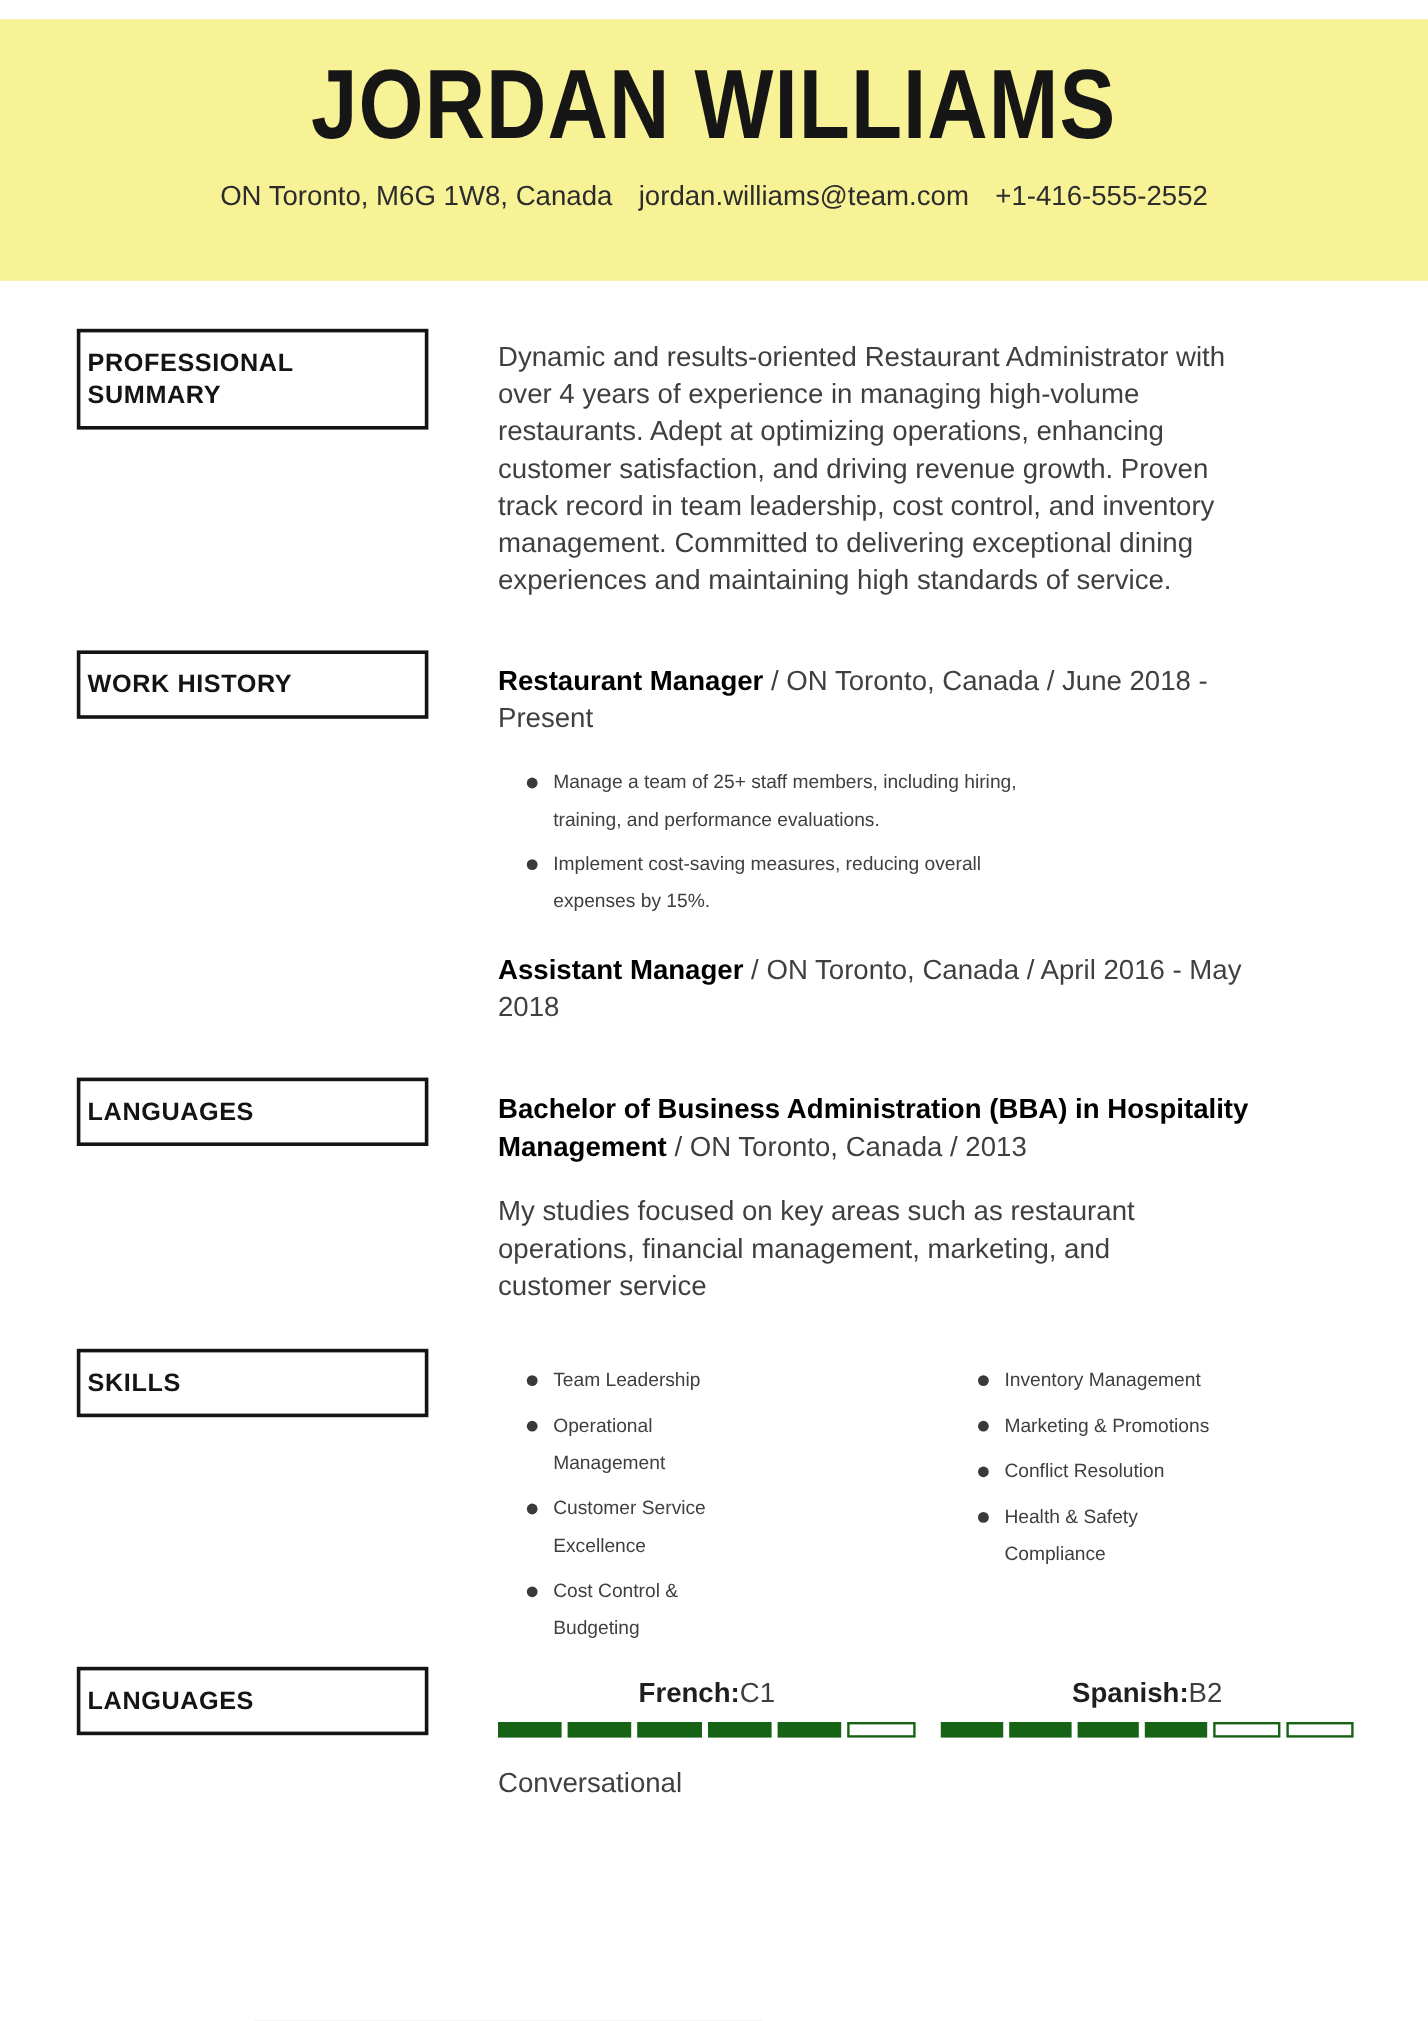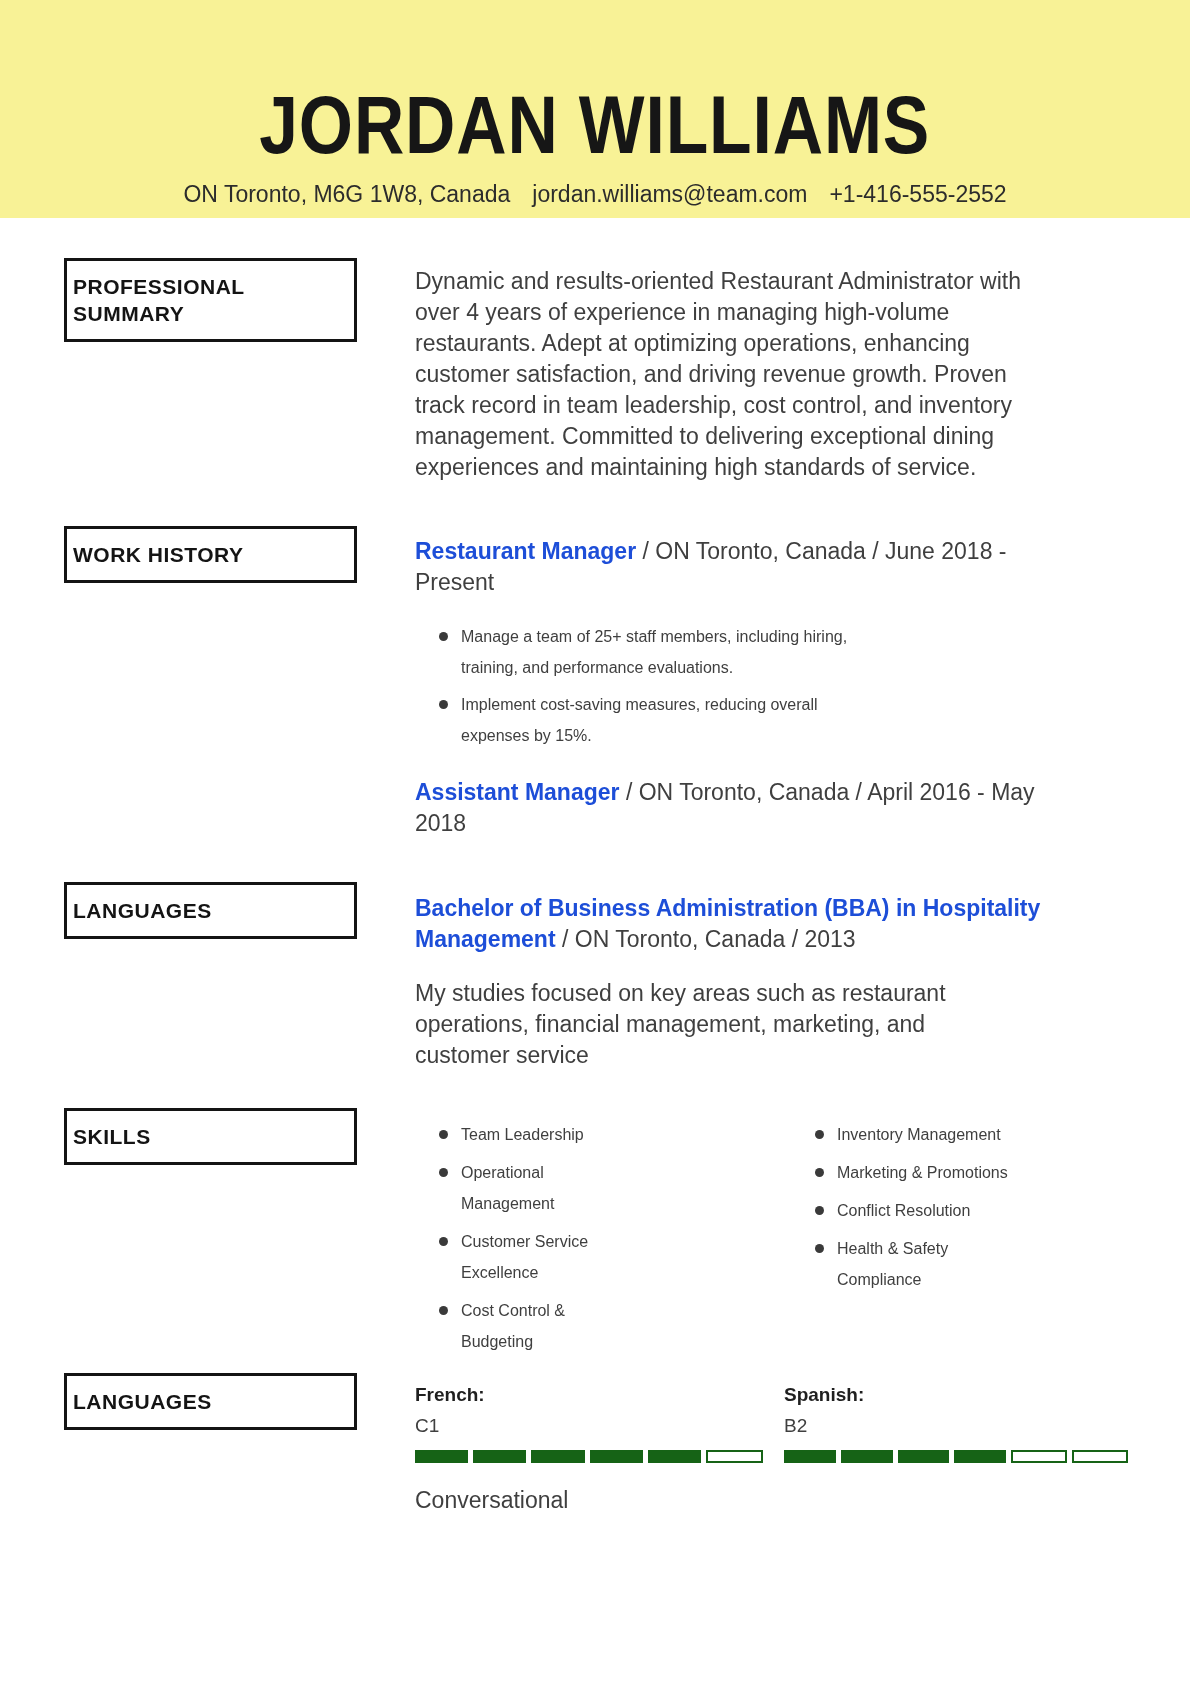--- a/index.html
+++ b/index.html
@@ -12,21 +12,21 @@
     color:var(--body,#3f3f3f);
     overflow:hidden;
   }
   
   .header{
     height:218px;
     background:var(--header-bg,#F8F296);
     text-align:center;
   }
   .name-line{
-    margin:0;padding-top:80px;height:90px;line-height:90px;
+    margin:16px;padding-top:27px;height:90px;line-height:90px;
   }
   .name-inner{
     display:inline-block;
     font-size:82px;font-weight:bold;color:#161616;
     letter-spacing:1px;
     transform:scaleX(0.85);
     transform-origin:50% 50%;
     white-space:nowrap;
   }
   .contact-line{
@@ -50,21 +50,21 @@
   .sec-summary{margin-top:40px;}
   .sec-work{margin-top:20px;}
   .sec-education{margin-top:20px;}
   .sec-skills{margin-top:14px;}
   .sec-languages{margin-top:16px;}
 
   .body-text{font-size:23px;line-height:31px;white-space:pre-line;}
   .summary-text{margin-top:8px;}
 
   .job-heading{margin-top:10px;font-size:23px;line-height:31px;white-space:pre-line;}
-  .job-heading .bold, .edu-heading .bold{font-weight:bold;color:#1d4ed8;}
+  .job-heading .bold, .edu-heading .bold{font-weight:bold;color:#000000;}
   .job-heading.second{margin-top:26px;}
 
   ul.dotted{list-style:none;margin:8px 0 0 0;padding:0;}
   ul.dotted li{
     position:relative;padding-left:46px;
     font-size:16px;line-height:31px;white-space:pre-line;
   }
   ul.dotted li + li{margin-top:6px;}
   ul.dotted li::before{
     content:"";position:absolute;left:24px;top:11px;
@@ -80,22 +80,22 @@
   .skills-col2{width:337px;flex:none;}
   .skills-cols ul.dotted{margin-top:0;}
 
   
   .lang-primary{margin-top:13px;font-size:23px;line-height:31px;}
   .lang-primary .bold{font-weight:bold;color:#1f1f1f;}
   .lang-cols{display:flex;justify-content:space-between;margin-top:6px;}
   .lang-col-french{width:348px;flex:none;}
   .lang-col-spanish{width:344px;flex:none;}
   .lang-name-row{
-    display:flex;justify-content:flex-start;align-items:baseline;
-    font-size:19px;line-height:31px;flex-direction:column;
+    display:flex;justify-content:center;align-items:baseline;
+    font-size:23px;line-height:31px;
   }
   .lang-name-row .bold{font-weight:bold;color:#1f1f1f;}
   .lang-cefr{color:#3f3f3f;}
   .seg-bar{display:flex;gap:5px;margin-top:9px;height:13px;}
   .seg{flex:1;box-sizing:border-box;background:var(--accent,#166316);}
   .seg.empty{background:#fff;border:2px solid var(--accent,#166316);}
   .lang-desc{margin-top:22px;font-size:23px;line-height:31px;}
 </style>
 </head>
 <body>

